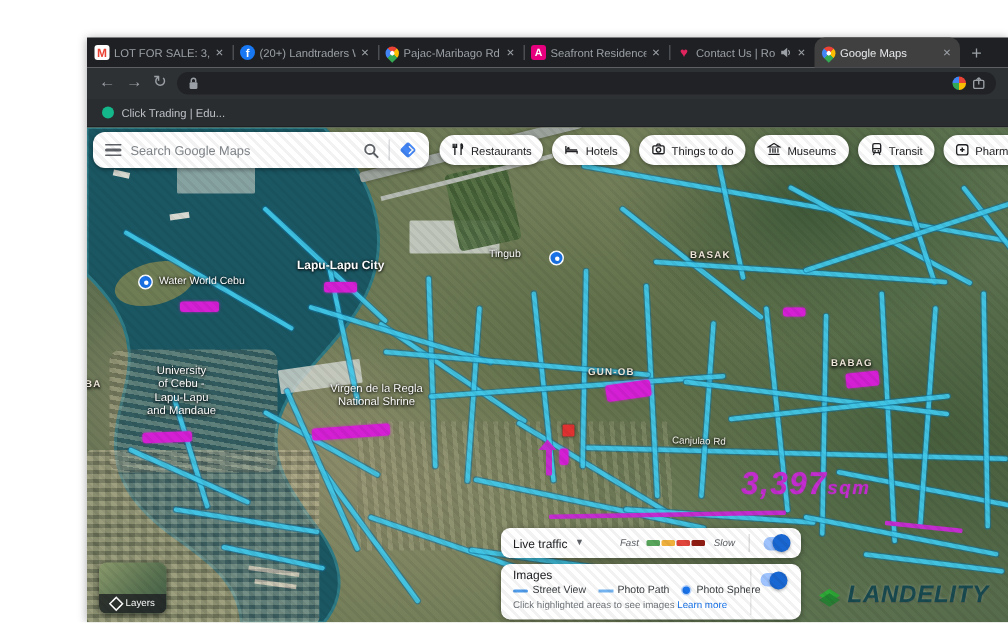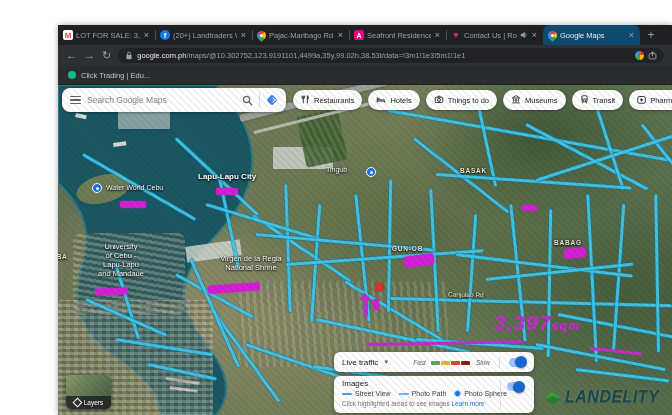--- a/index.html
+++ b/index.html
@@ -4,21 +4,21 @@
 <style>
   html,body{margin:0;padding:0;background:#fff;}
   .stage{position:relative;width:672px;height:415px;background:#ffffff;overflow:hidden;
          font-family:"Liberation Sans",sans-serif;-webkit-font-smoothing:antialiased;}
   .browser{position:absolute;left:58px;top:25px;width:614px;height:390px;box-shadow:0 0 6px rgba(0,0,0,.35);}
   
   .tabstrip{position:absolute;left:0;top:0;width:614px;height:20px;background:#1f2023;display:flex;align-items:flex-end;}
   .tab{position:relative;flex:1 1 0;max-width:97px;height:20px;display:flex;align-items:center;gap:3px;
        padding:0 5px;box-sizing:border-box;color:#9aa0a6;font-size:7.5px;cursor:default;}
   .tab:not(.active):not(:first-child)::before{content:"";position:absolute;left:0;top:5px;bottom:5px;width:1px;background:#4a4d51;}
-  .tab.active{background:#0c4a6e;border-radius:7px 7px 0 0;color:#e8eaed;}
+  .tab.active{background:#404040;border-radius:7px 7px 0 0;color:#e8eaed;}
   .tab-title{flex:1;overflow:hidden;white-space:nowrap;text-overflow:clip;}
   .tab-close{font-size:9px;line-height:9px;color:#9aa0a6;padding:0 1px;}
   .fav{display:inline-flex;align-items:center;justify-content:center;width:10px;height:10px;flex:0 0 auto;
        font-size:7px;font-weight:bold;border-radius:2px;}
   .fav-gmail{color:#ea4335;background:#fff;font-size:8px;}
   .fav-fb{background:#1877f2;color:#fff;border-radius:50%;font-size:7.5px;}
   .fav-a{background:#e6007e;color:#fff;}
   .fav-heart{color:#e0245e;background:transparent;font-size:9px;}
   .fav-pin{width:9px;height:9px;border-radius:50% 50% 50% 0;transform:rotate(-45deg);
            background:conic-gradient(#ea4335 0 25%,#fbbc04 0 50%,#34a853 0 75%,#4285f4 0);position:relative;}
@@ -175,21 +175,20 @@
 
     <div class="toolbar">
       <span class="navbtn">←</span>
       <span class="navbtn">→</span>
       <span class="navbtn">↻</span>
       <div class="omnibox">
         <svg width="8" height="9" viewBox="0 0 10 12">
           <rect x="1.5" y="5" width="7" height="6" rx="1" fill="#9aa0a6"></rect>
           <path d="M3 5V3.5a2 2 0 0 1 4 0V5" fill="none" stroke="#9aa0a6" stroke-width="1.3"></path>
         </svg>
-        <span class="url"><span class="dom">google.com.ph</span><span class="pth">/maps/@10.302752,123.9191101,4499a,35y,99.02h,38.53t/data=!3m1!1e3!5m1!1e1</span></span>
         <span class="avatar"></span>
         <svg width="9" height="9" viewBox="0 0 12 12">
           <rect x="1.5" y="3.5" width="9" height="7" rx="1" fill="none" stroke="#9aa0a6" stroke-width="1.2"></rect>
           <path d="M6 7V1M6 1L4 3M6 1l2 2" stroke="#9aa0a6" stroke-width="1.2" fill="none"></path>
         </svg>
       </div>
     </div>
 
     <div class="bookmarks">
       <span class="bm-fav"></span>

